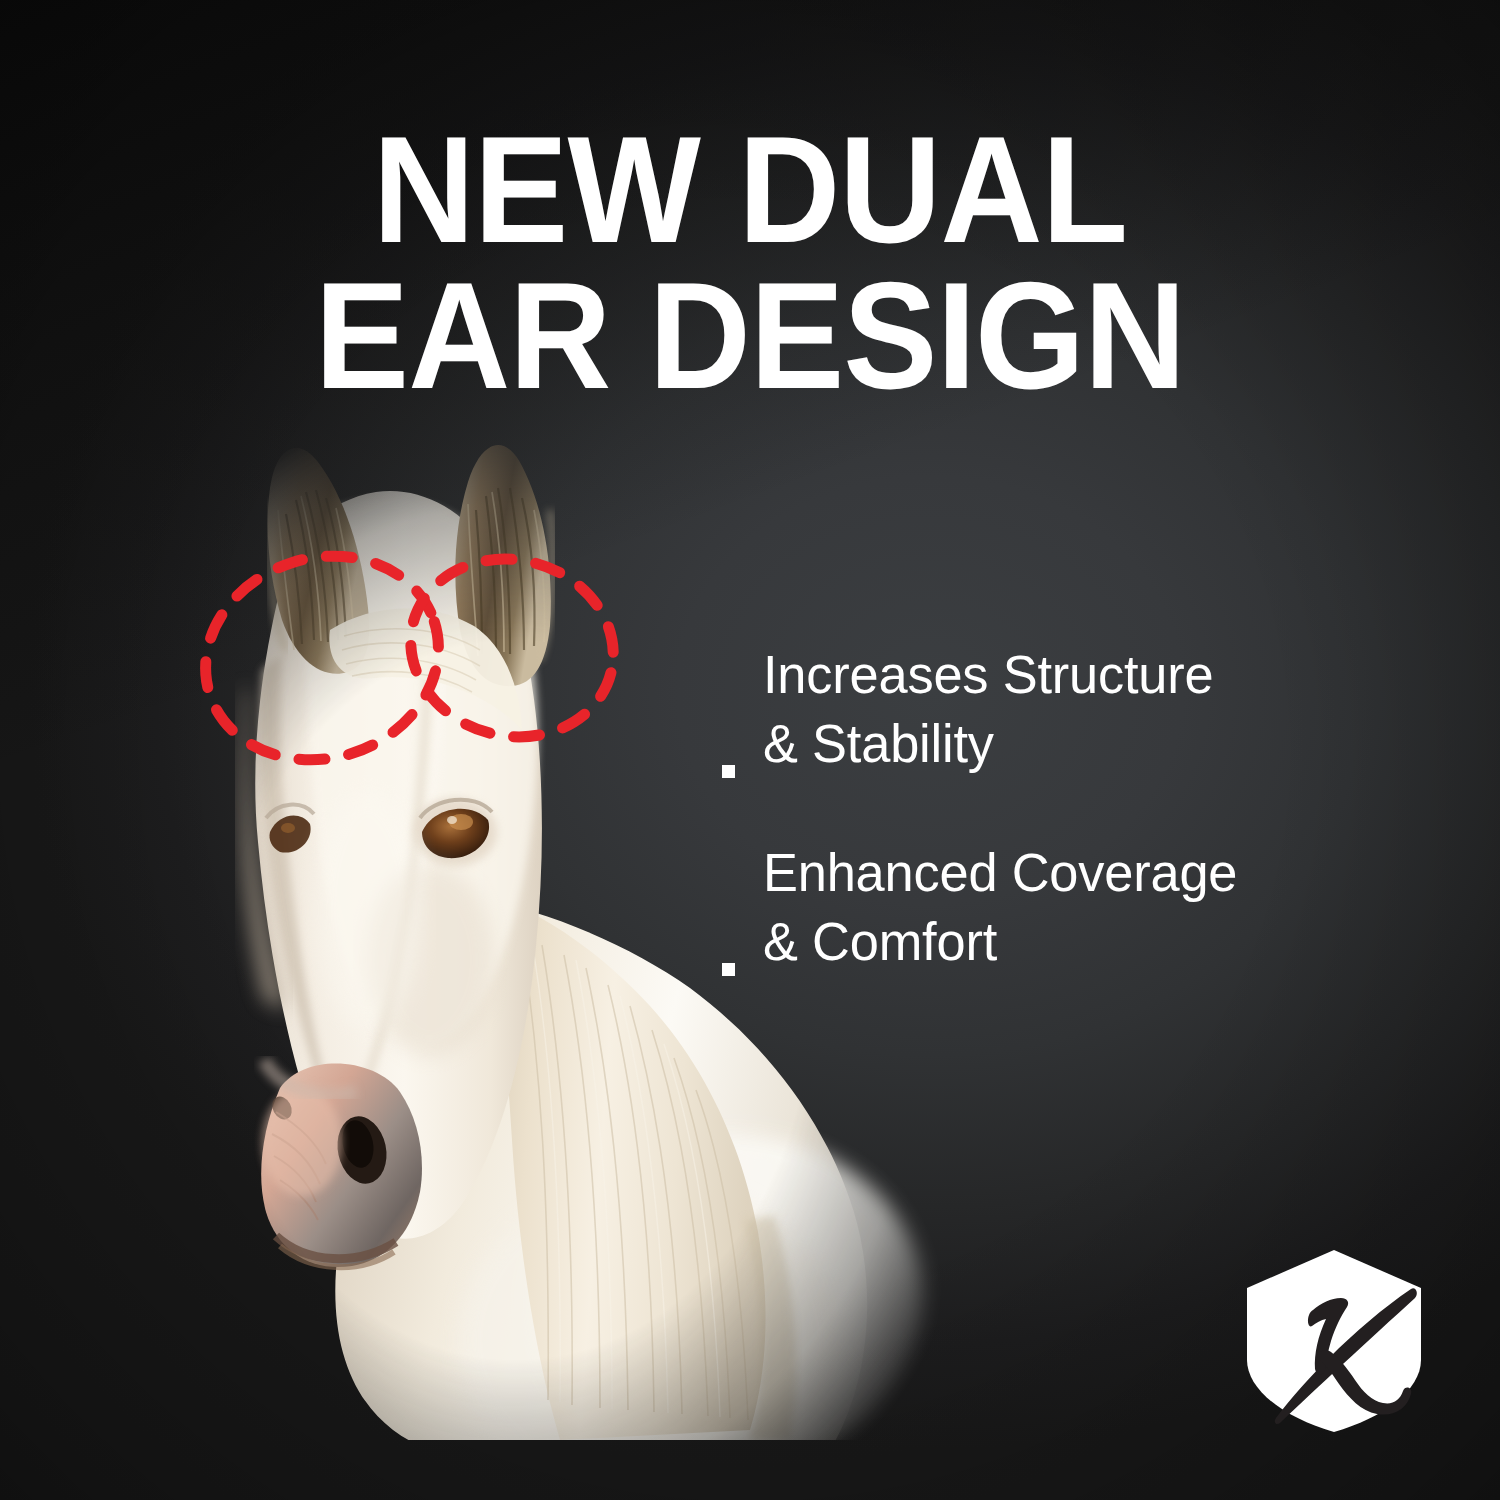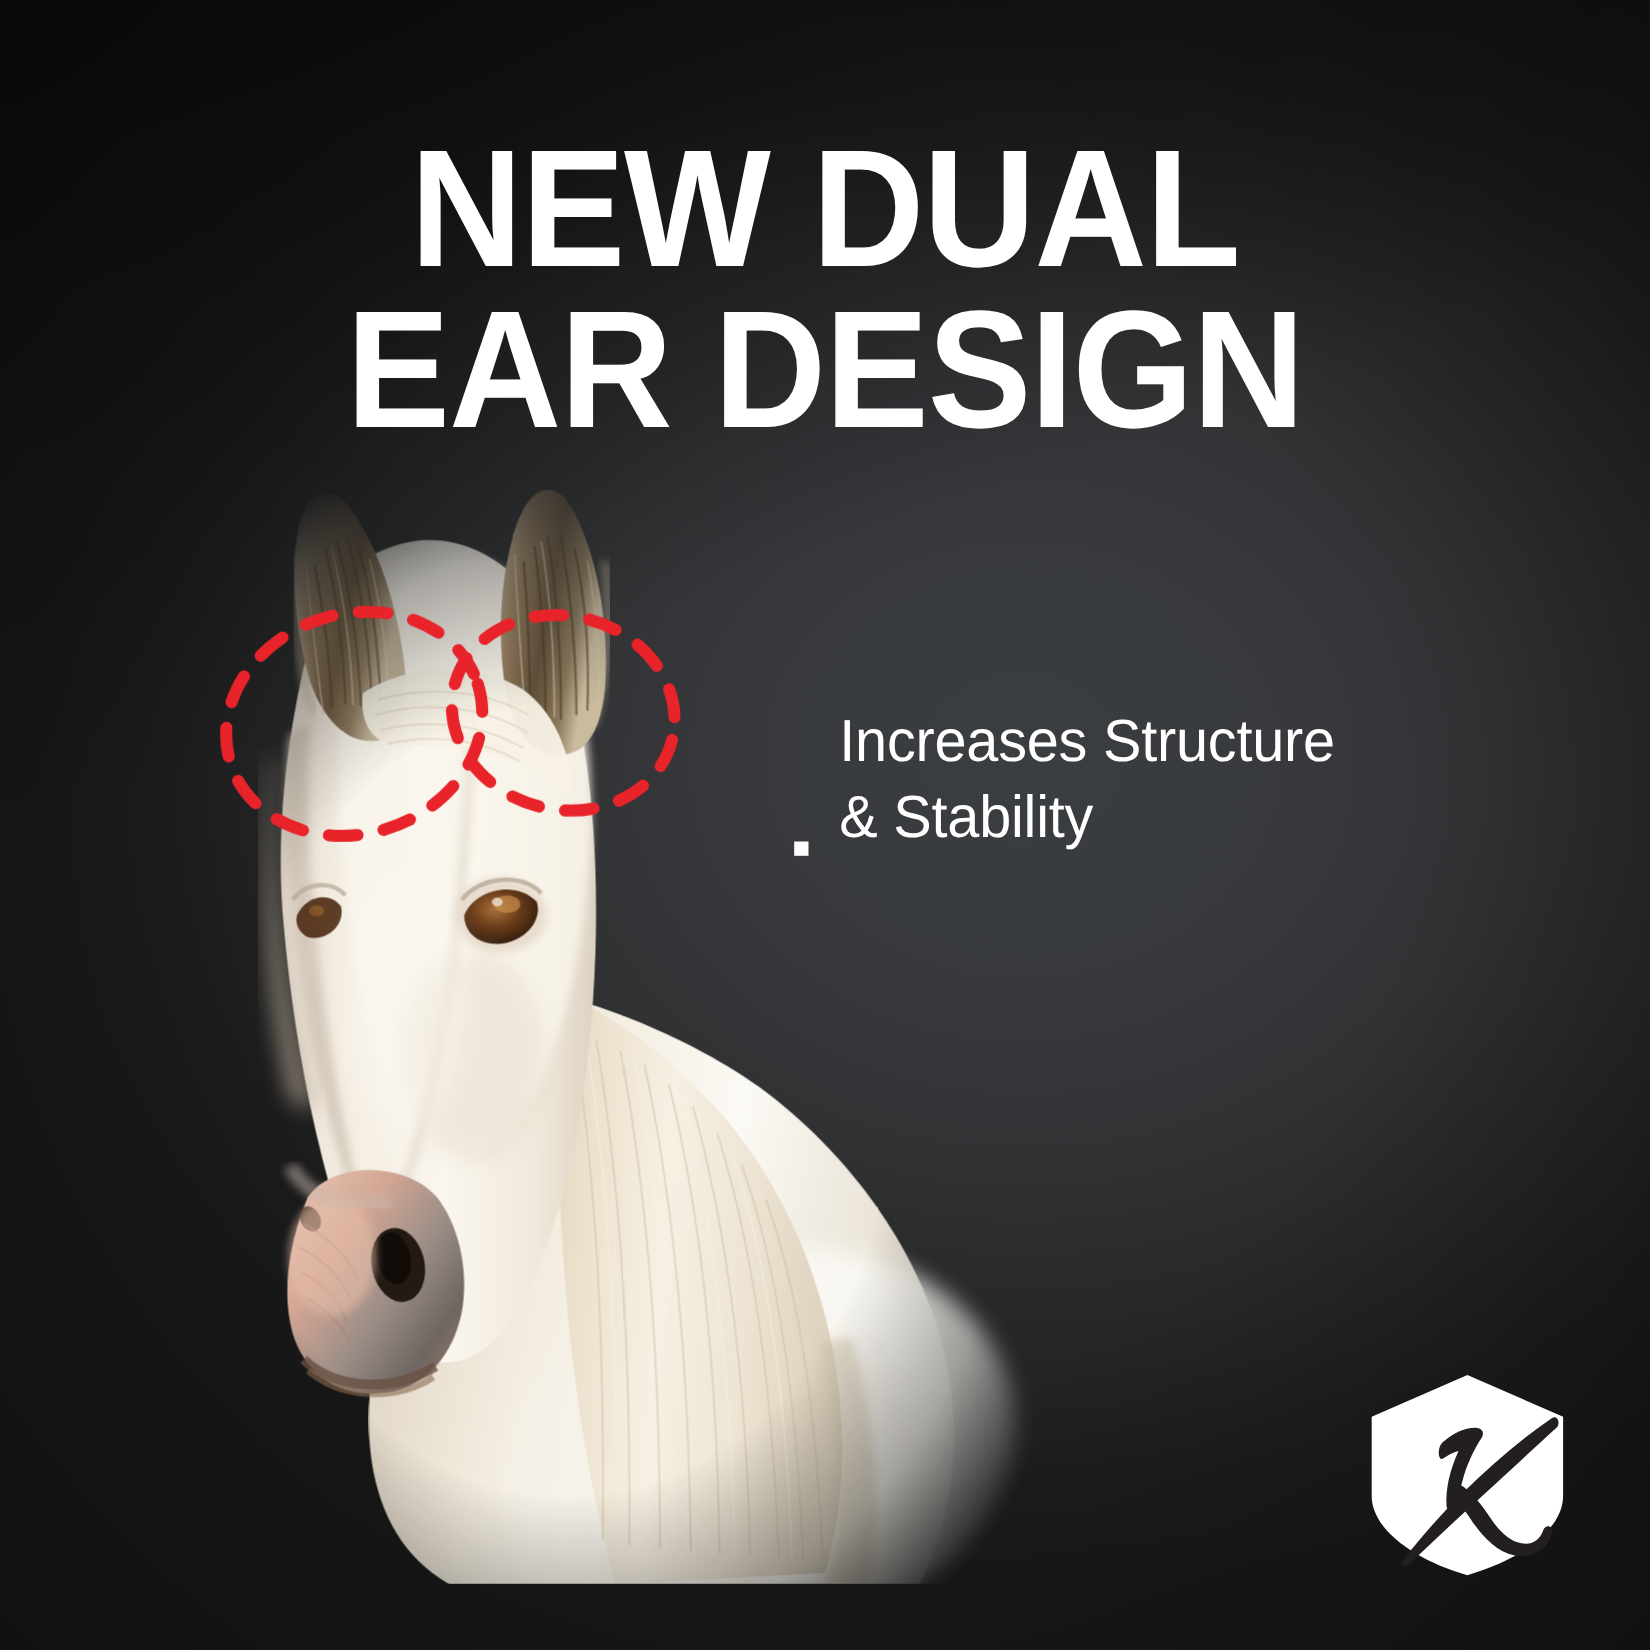--- a/index.html
+++ b/index.html
@@ -376,20 +376,27 @@
   </div>
 
   <div class="bullets">
     <div class="bullet-row">
       <span class="bullet-mark"></span>
       <span class="bullet-text">
         <span>Increases Structure</span><br>
         <span>&amp; Stability</span>
       </span>
     </div>
+    <div class="bullet-row">
+      <span class="bullet-mark"></span>
+      <span class="bullet-text">
+        <span>Enhanced Coverage</span><br>
+        <span>&amp; Comfort</span>
+      </span>
+    </div>
   </div>
 
   <div class="logo">
     <svg viewBox="0 0 182 186" width="182" height="186">
       <path d="M91 2 L178 40 L178 112 C178 142, 140 170, 91 184
                C 42 170, 4 142, 4 112 L4 40 Z" fill="#ffffff"></path>
       <g fill="#231f20">
 
         <path d="M168 41
                  C 140 60, 112 84, 86 110

